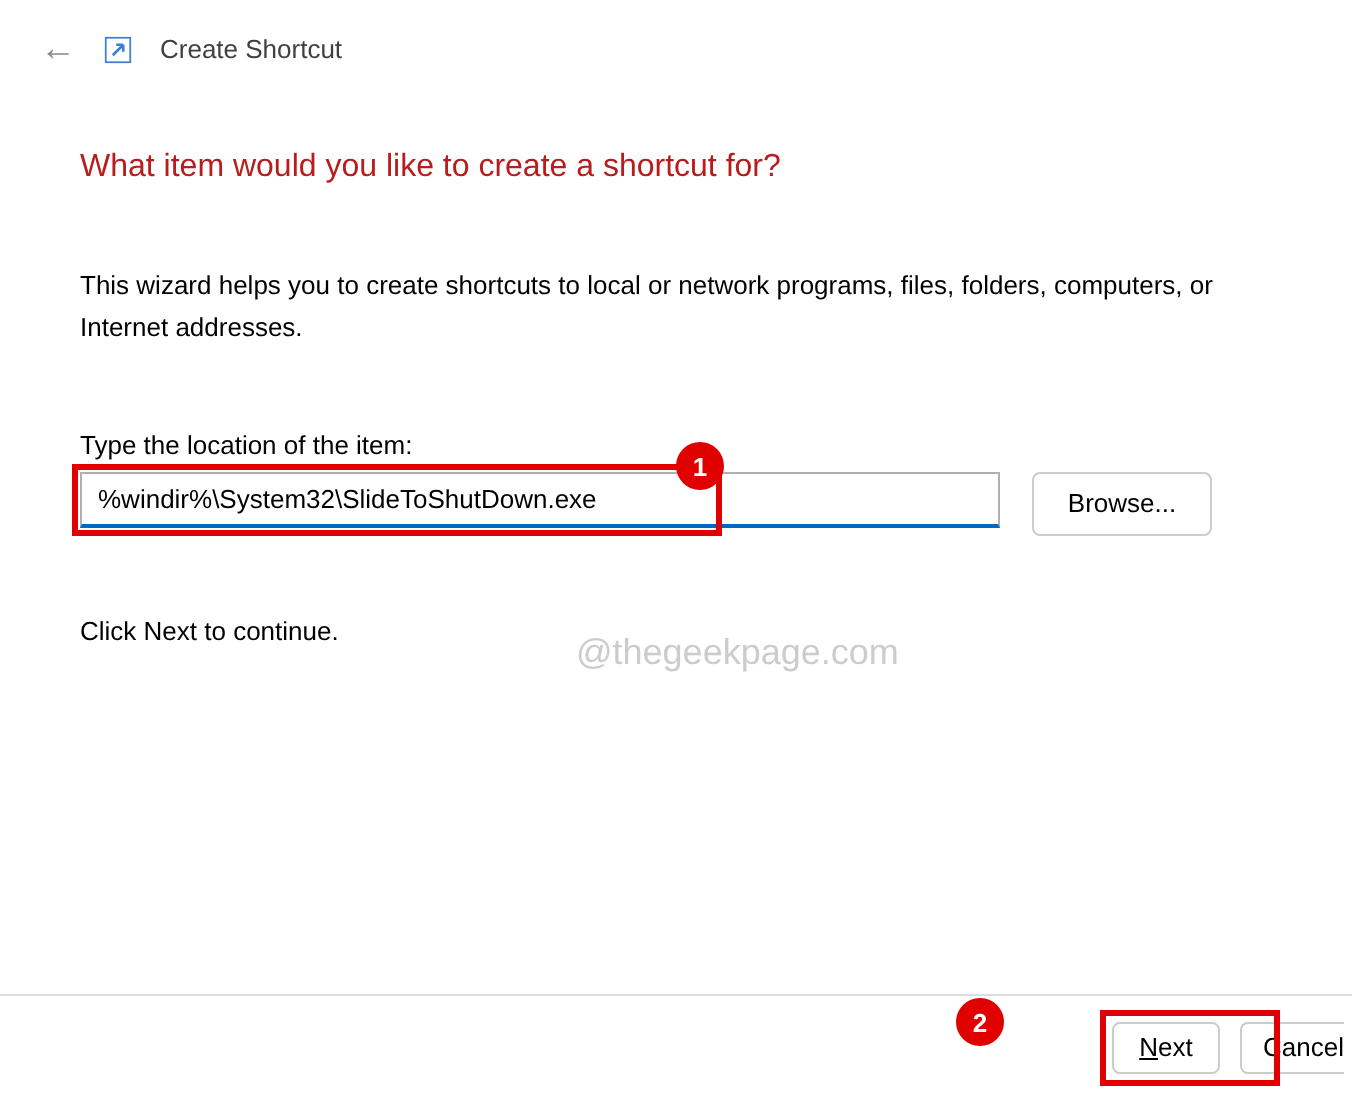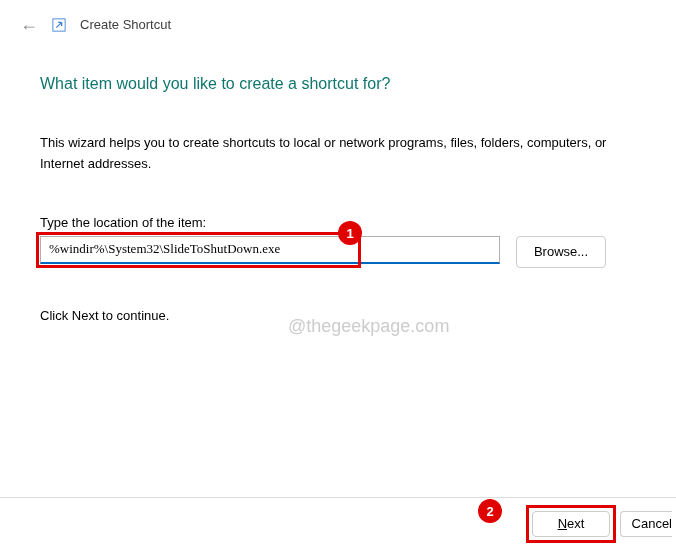--- a/index.html
+++ b/index.html
@@ -40,21 +40,21 @@
       height: 14px;
     }
     .title {
       font-size: 13px;
       color: #404040;
     }
     .content {
       padding: 30px 40px 20px 40px;
     }
     .main-heading {
-      color: #0f766e;
+      color: #b91c1c;
       font-size: 16px;
       font-weight: normal;
       margin-bottom: 40px;
     }
     .description {
       font-size: 13px;
       color: #000;
       line-height: 1.6;
       margin-bottom: 40px;
     }
@@ -67,21 +67,20 @@
       display: flex;
       gap: 16px;
       align-items: flex-start;
       margin-bottom: 40px;
       position: relative;
     }
     .location-wrapper {
       position: relative;
       flex: 1;
       max-width: 460px;
-      font-family: Liberation Serif, serif;
     }
     .location-input {
       width: 100%;
       height: 28px;
       padding: 3px 8px;
       font-size: 13px;
       font-family: inherit;
       border: 1px solid #b0b0b0;
       border-bottom: 2px solid #0067c0;
       outline: none;
@@ -128,21 +127,21 @@
       height: 52px;
       border-top: 1px solid #ddd;
       background: #fff;
       display: flex;
       justify-content: flex-end;
       align-items: center;
       padding-right: 4px;
       gap: 10px;
     }
     .footer-btn {
-      width: 78px;
+      width: 54px;
       height: 26px;
       background: #fff;
       border: 1px solid #ccc;
       border-radius: 4px;
       font-size: 13px;
       font-family: inherit;
       cursor: pointer;
     }
     .next-wrapper {
       position: relative;

